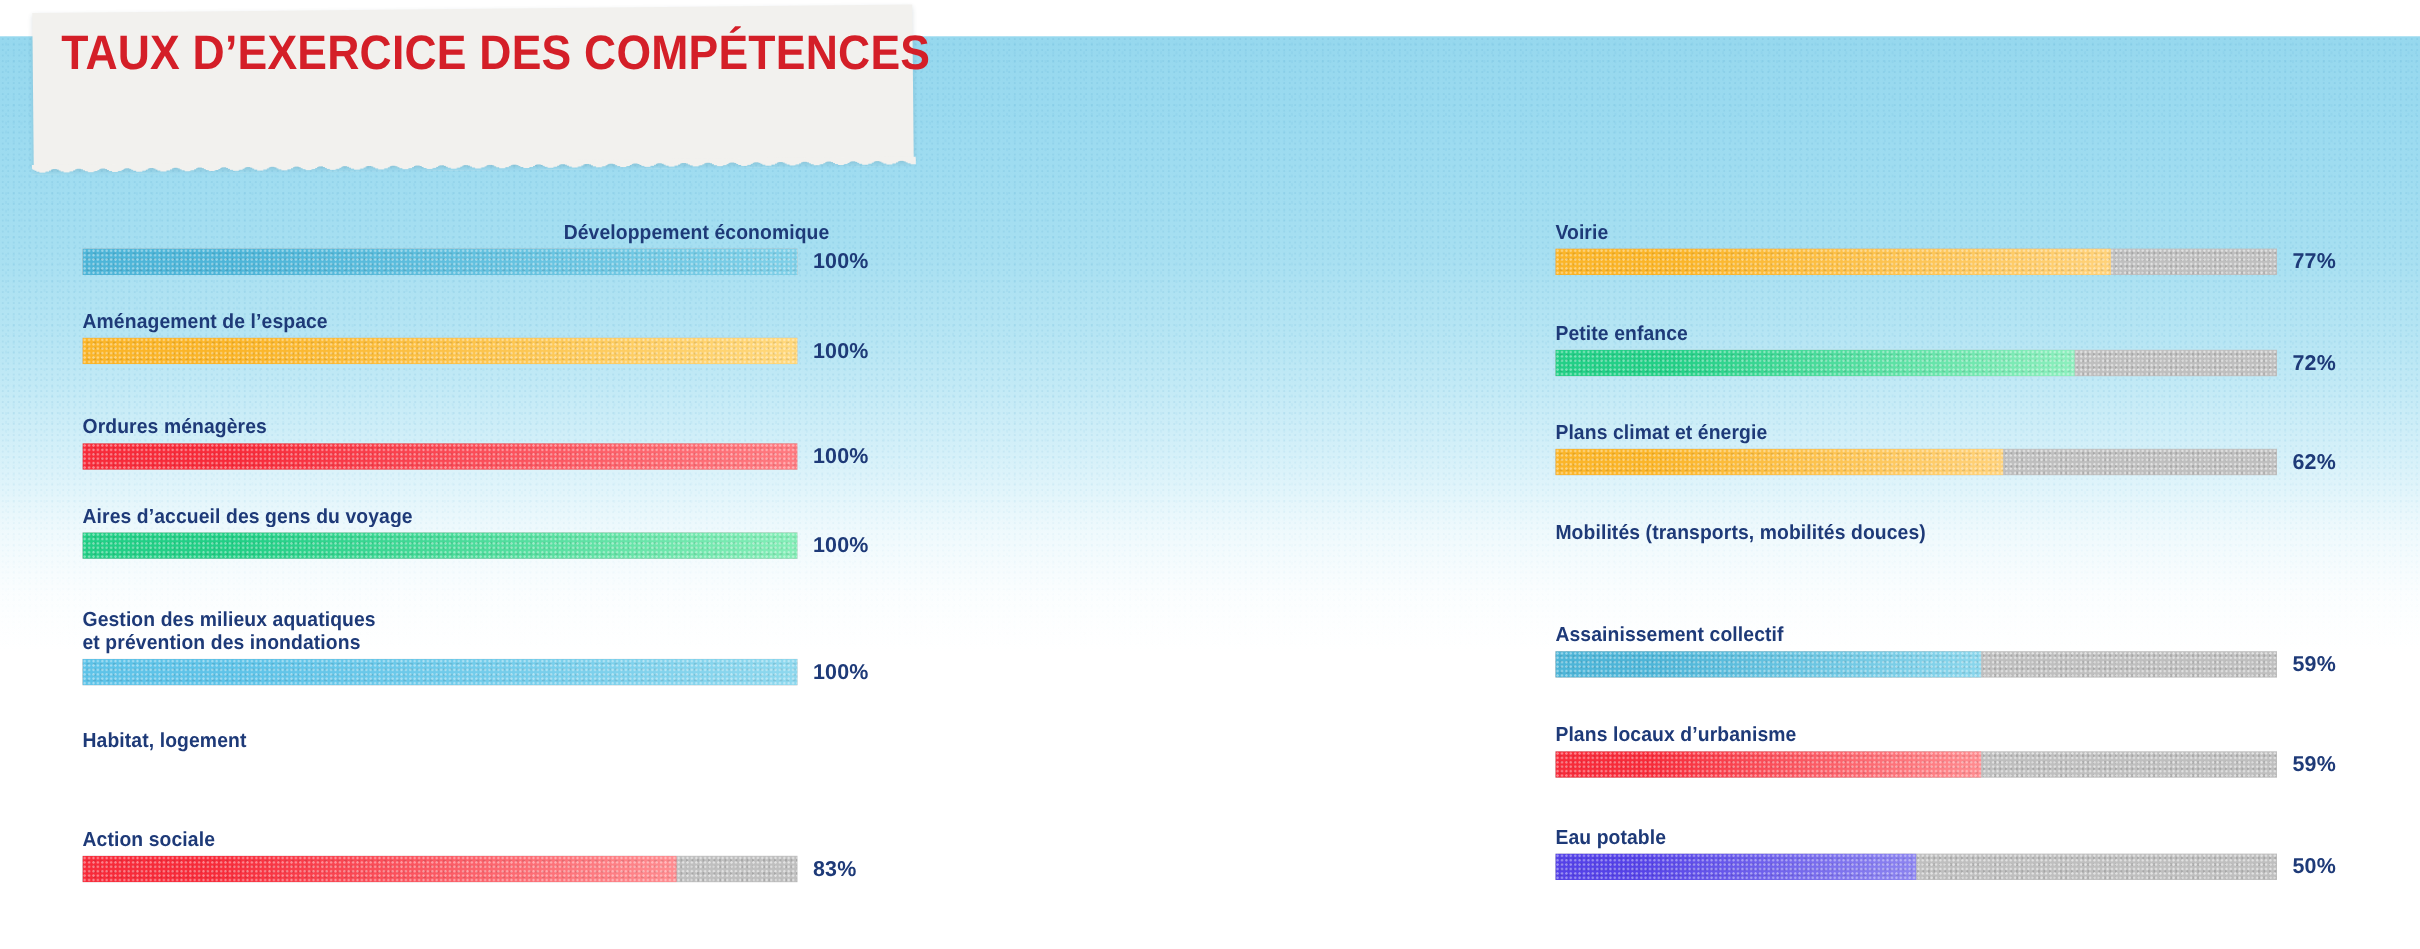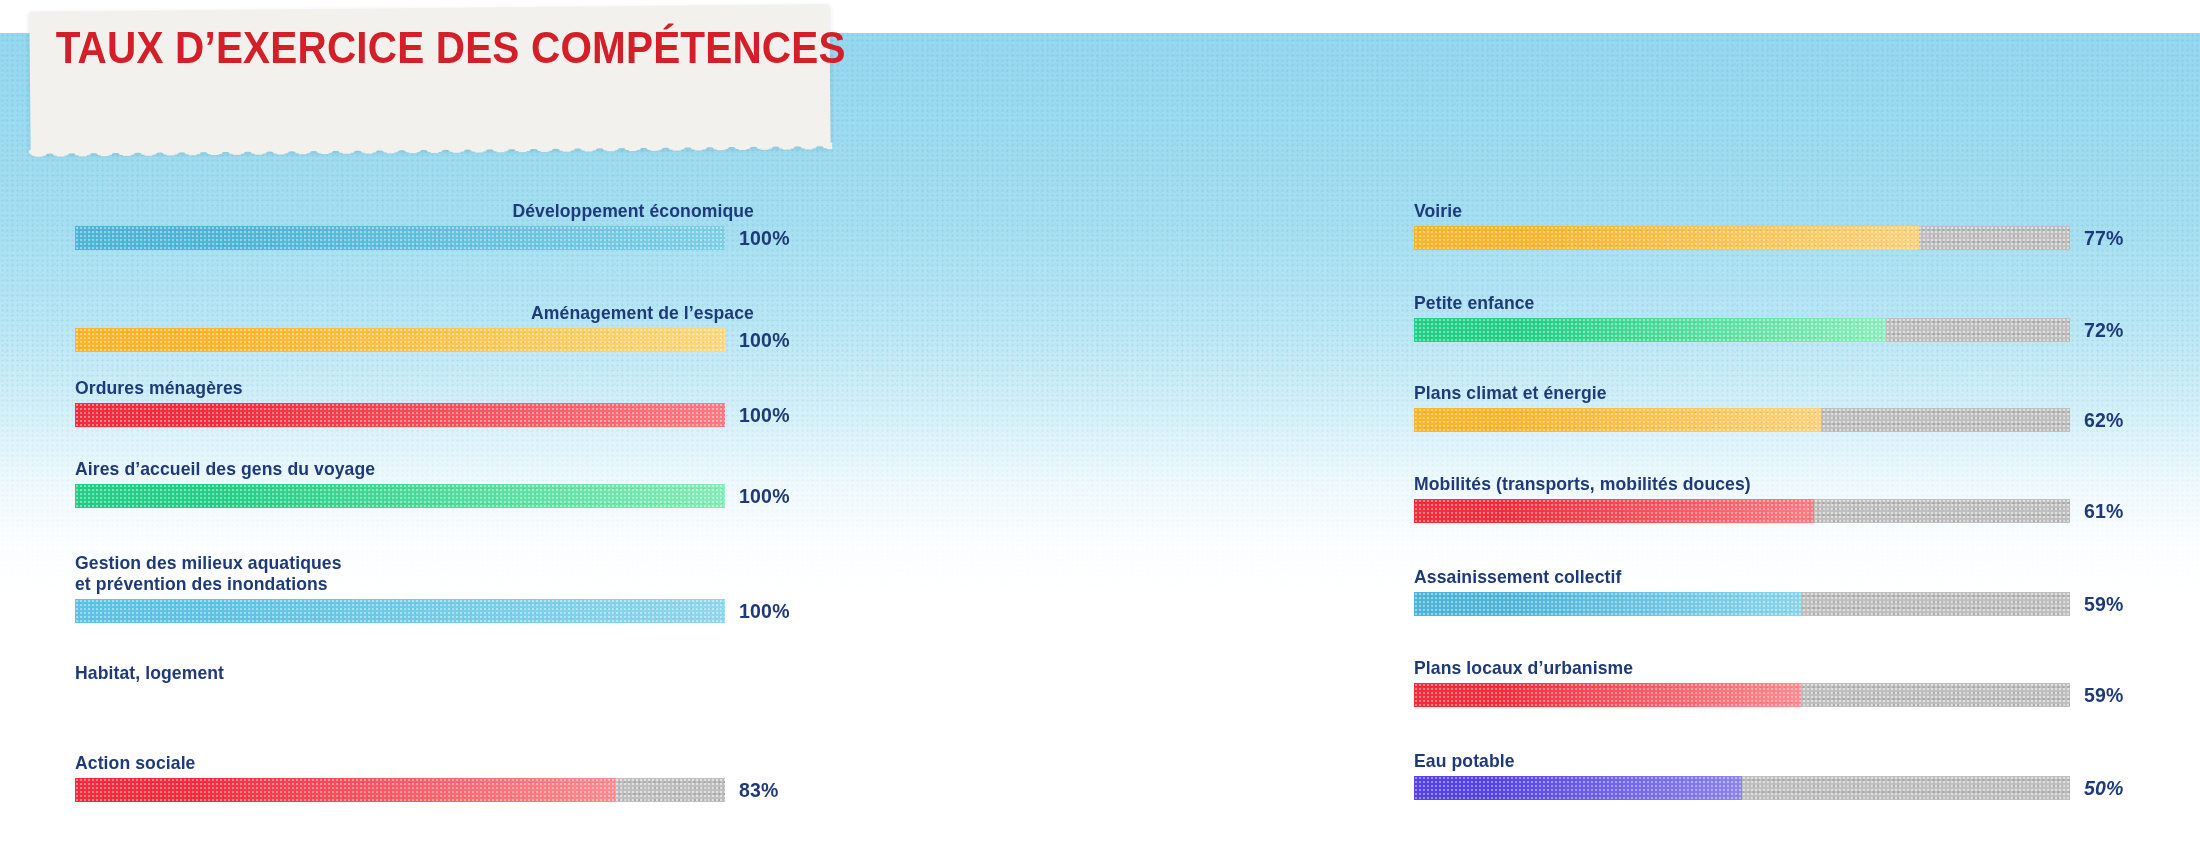--- a/index.html
+++ b/index.html
@@ -191,21 +191,21 @@
   <div class="column" id="col-left">
       <div class="bar-row" style="top: 200px; text-align: right;">
         <div class="bar-label">Développement économique</div>
         <div class="bar-line">
           <div class="bar-track" style="width: 650px;">
             <div class="bar-fill" style="width: 100%; background: linear-gradient(to right, rgb(77, 181, 216) 0%, rgb(77, 181, 216) 22%, rgb(127, 208, 232) 100%);"></div>
           </div>
           <div class="bar-value" style="margin-left: 14px;">100%</div>
         </div>
       </div>
-      <div class="bar-row" style="top: 302px; text-align: right;">
+      <div class="bar-row" style="top: 281px;">
         <div class="bar-label">Aménagement de l’espace</div>
         <div class="bar-line">
           <div class="bar-track" style="width: 650px;">
             <div class="bar-fill" style="width: 100%; background: linear-gradient(to right, rgb(251, 181, 40) 0%, rgb(251, 181, 40) 22%, rgb(255, 216, 124) 100%);"></div>
           </div>
           <div class="bar-value" style="margin-left: 14px;">100%</div>
         </div>
       </div>
       <div class="bar-row" style="top: 377px;">
         <div class="bar-label">Ordures ménagères</div>
@@ -271,26 +271,20 @@
         <div class="bar-label">Plans climat et énergie</div>
         <div class="bar-line">
           <div class="bar-track" style="width: 656px;">
             <div class="bar-fill" style="width: 62%; background: linear-gradient(to right, rgb(251, 181, 40) 0%, rgb(251, 181, 40) 22%, rgb(255, 210, 122) 100%);"></div>
           </div>
           <div class="bar-value" style="margin-left: 14px;">62%</div>
         </div>
       </div>
       <div class="bar-row" style="top: 473px;">
         <div class="bar-label">Mobilités (transports, mobilités douces)</div>
-        <div class="bar-line">
-          <div class="bar-track" style="width: 656px;">
-            <div class="bar-fill" style="width: 61%; background: linear-gradient(to right, rgb(248, 43, 58) 0%, rgb(248, 43, 58) 22%, rgb(255, 123, 129) 100%);"></div>
-          </div>
-          <div class="bar-value" style="margin-left: 14px;">61%</div>
-        </div>
       </div>
       <div class="bar-row" style="top: 566px;">
         <div class="bar-label">Assainissement collectif</div>
         <div class="bar-line">
           <div class="bar-track" style="width: 656px;">
             <div class="bar-fill" style="width: 59%; background: linear-gradient(to right, rgb(77, 181, 216) 0%, rgb(77, 181, 216) 22%, rgb(138, 214, 236) 100%);"></div>
           </div>
           <div class="bar-value" style="margin-left: 14px;">59%</div>
         </div>
       </div>
@@ -302,18 +296,18 @@
           </div>
           <div class="bar-value" style="margin-left: 14px;">59%</div>
         </div>
       </div>
       <div class="bar-row" style="top: 750px;">
         <div class="bar-label">Eau potable</div>
         <div class="bar-line">
           <div class="bar-track" style="width: 656px;">
             <div class="bar-fill" style="width: 50%; background: linear-gradient(to right, rgb(85, 66, 232) 0%, rgb(85, 66, 232) 22%, rgb(141, 133, 240) 100%);"></div>
           </div>
-          <div class="bar-value" style="margin-left: 14px; font-style: italic;">50%</div>
+          <div class="bar-value" style="margin-left: 14px;">50%</div>
         </div>
       </div>
     </div>
 
 </div>
 
 </body></html>

